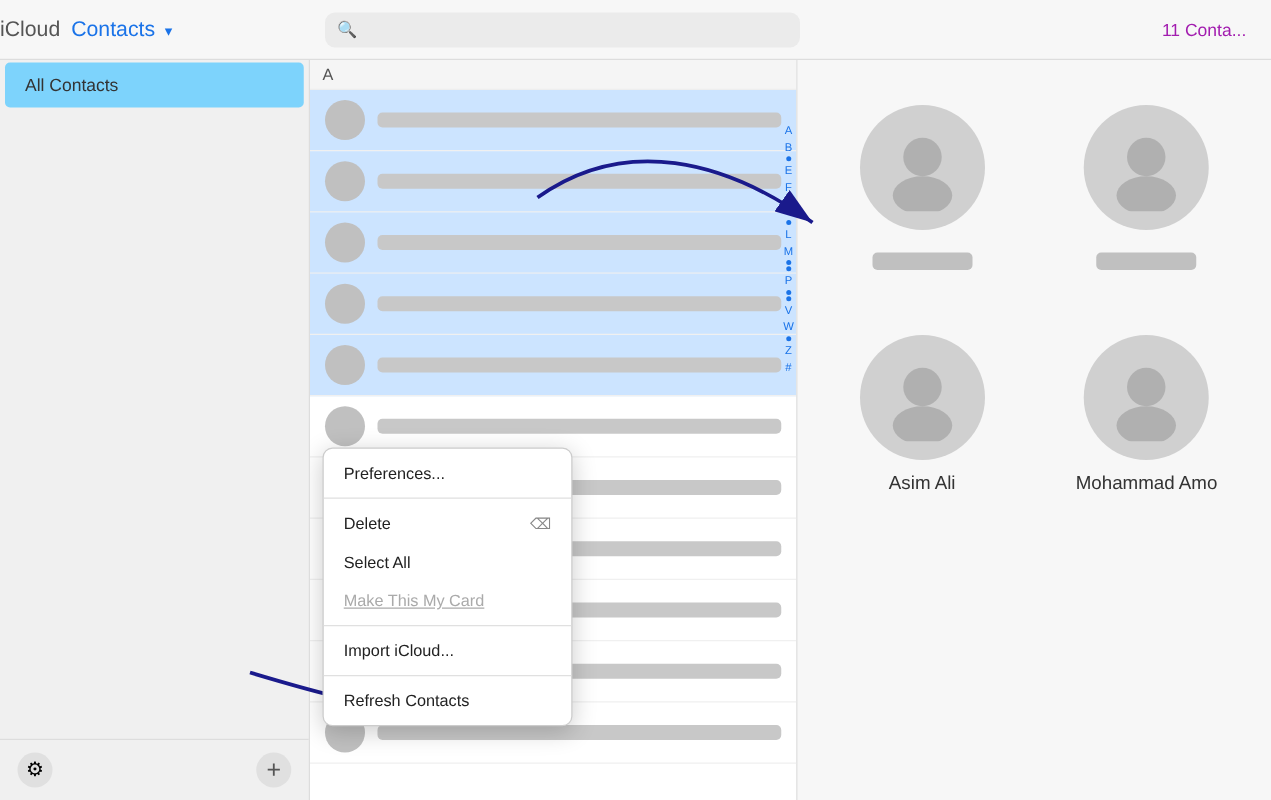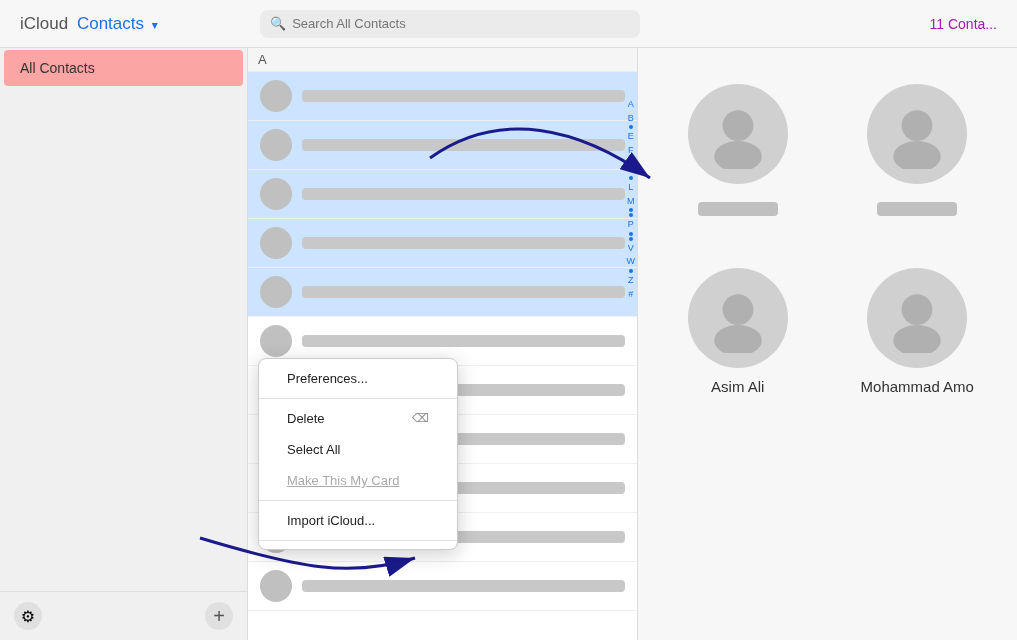--- a/index.html
+++ b/index.html
@@ -18,21 +18,21 @@
       align-items: center;
       height: 48px;
       background: #f7f7f7;
       border-bottom: 1px solid #ddd;
     }
 
     .top-bar-left {
       width: 248px;
       display: flex;
       align-items: center;
-      padding-left: 20px;
+      padding-left: 0;
       flex-shrink: 0;
     }
 
     .app-title {
       font-size: 17px;
       font-weight: 500;
       color: #555;
     }
 
     .app-title .icloud {
@@ -102,21 +102,21 @@
     }
 
     .sidebar-item {
       padding: 10px 16px;
       font-size: 14px;
       color: #333;
       cursor: pointer;
     }
 
     .sidebar-item.active {
-      background: #fca5a5;
+      background: #7dd3fc;
       border-radius: 4px;
       margin: 2px 4px;
     }
 
     .sidebar-bottom {
       margin-top: auto;
       display: flex;
       align-items: center;
       padding: 10px 14px;
       border-top: 1px solid #ddd;
@@ -232,26 +232,26 @@
       background: #fff;
       border: 1px solid #ccc;
       border-radius: 8px;
       box-shadow: 0 4px 20px rgba(0,0,0,0.2);
       width: 200px;
       z-index: 100;
       padding: 4px 0;
     }
 
     .menu-item {
-      padding: 8px 28px;
+      padding: 8px 16px;
       font-size: 13px;
       color: #222;
       cursor: pointer;
       display: flex;
-      align-items: flex-start;
+      align-items: center;
       justify-content: space-between;
     }
 
     .menu-item.disabled {
       color: #aaa;
       cursor: default;
       text-decoration: underline;
     }
 
     .menu-separator {
@@ -332,21 +332,20 @@
 <div class="top-bar">
   <div class="top-bar-left">
     <span class="app-title">
       <span class="icloud">iCloud</span>
       <span class="contacts">Contacts</span>
       <span class="dropdown-arrow">▾</span>
     </span>
   </div>
   <div class="search-bar">
     <span class="search-icon-svg">🔍</span>
-    <input type="text" placeholder="Search All Contacts" style="">
   </div>
   <div class="contact-count">11 Conta...</div>
 </div>
 
 <div class="main-layout">
 
   <div class="sidebar">
     <div class="sidebar-item active">
       <span>All Contacts</span>
     </div>
@@ -445,20 +444,23 @@
         <span>Select All</span>
       </div>
       <div class="menu-item disabled">
         <span>Make This My Card</span>
       </div>
       <div class="menu-separator"></div>
       <div class="menu-item">
         <span>Import iCloud...</span>
       </div>
       <div class="menu-separator"></div>
+      <div class="menu-item">
+        <span>Refresh Contacts</span>
+      </div>
     </div>
   </div>
 
   <div class="detail-panel">
 
     <div class="contact-card">
       <div class="contact-avatar-large">
         <svg viewBox="0 0 100 100" xmlns="http://www.w3.org/2000/svg">
           <circle cx="50" cy="38" r="22" fill="#b0b0b0"></circle>
           <ellipse cx="50" cy="82" rx="34" ry="22" fill="#b0b0b0"></ellipse>

